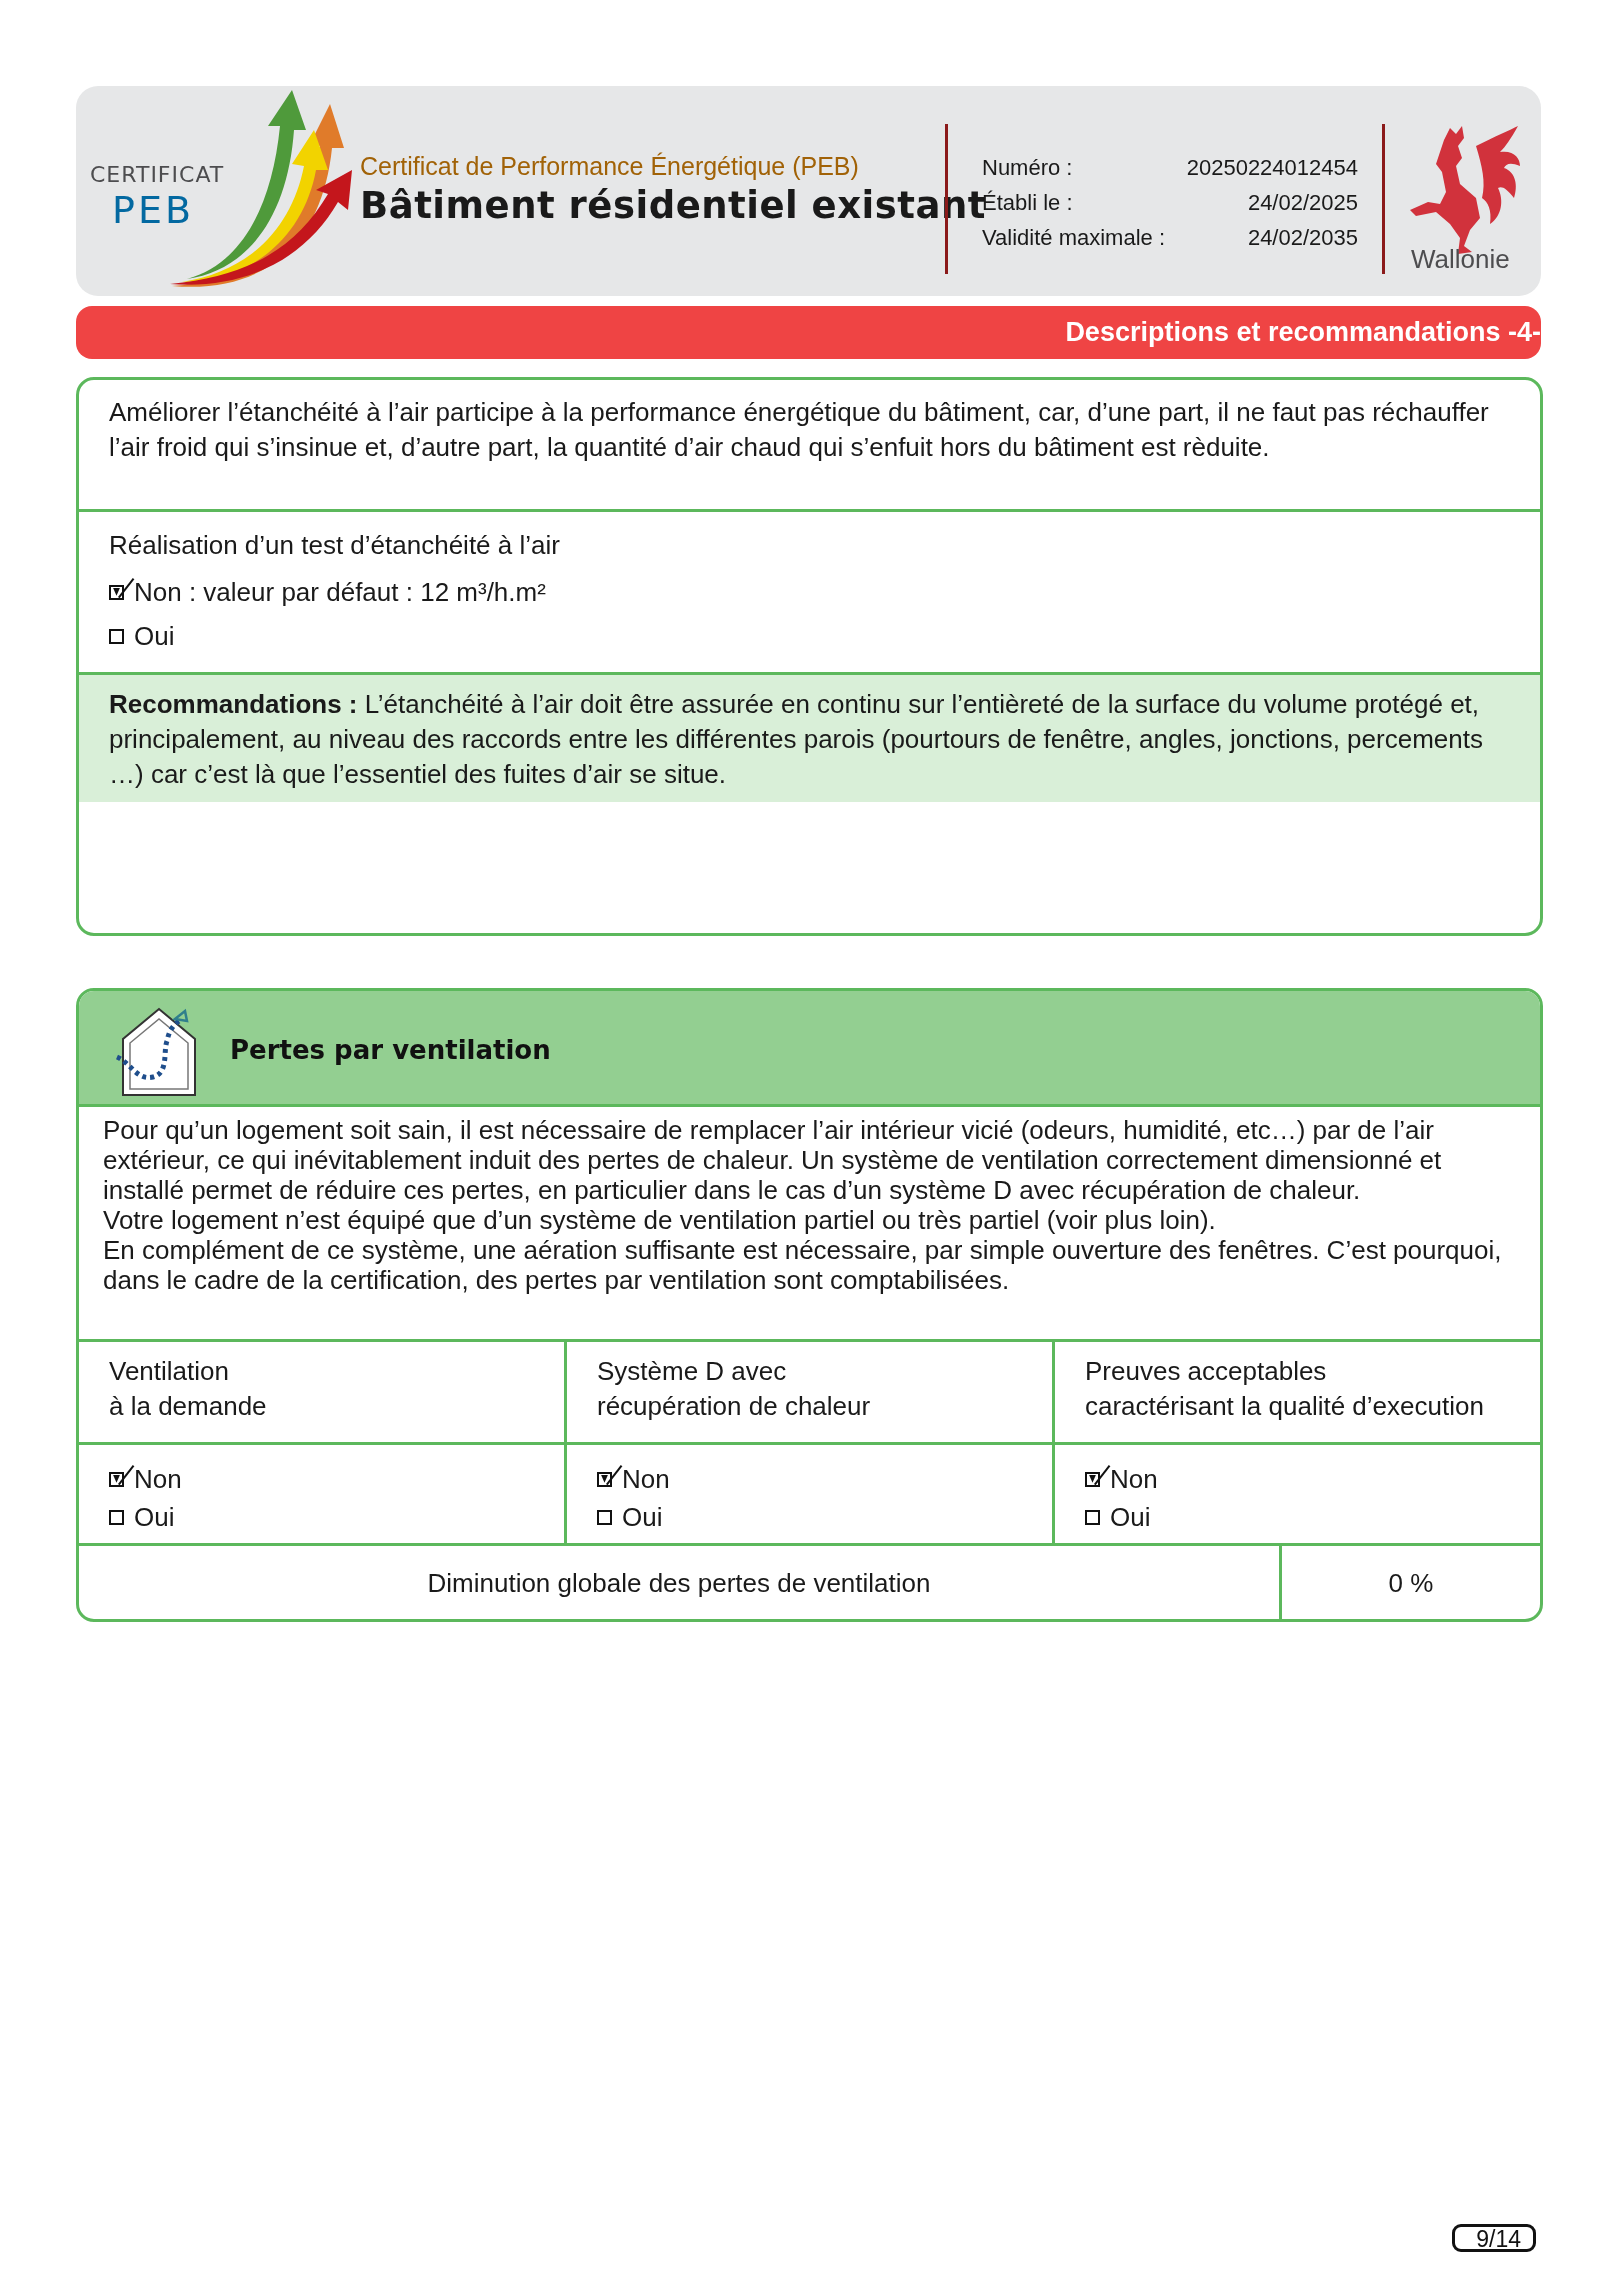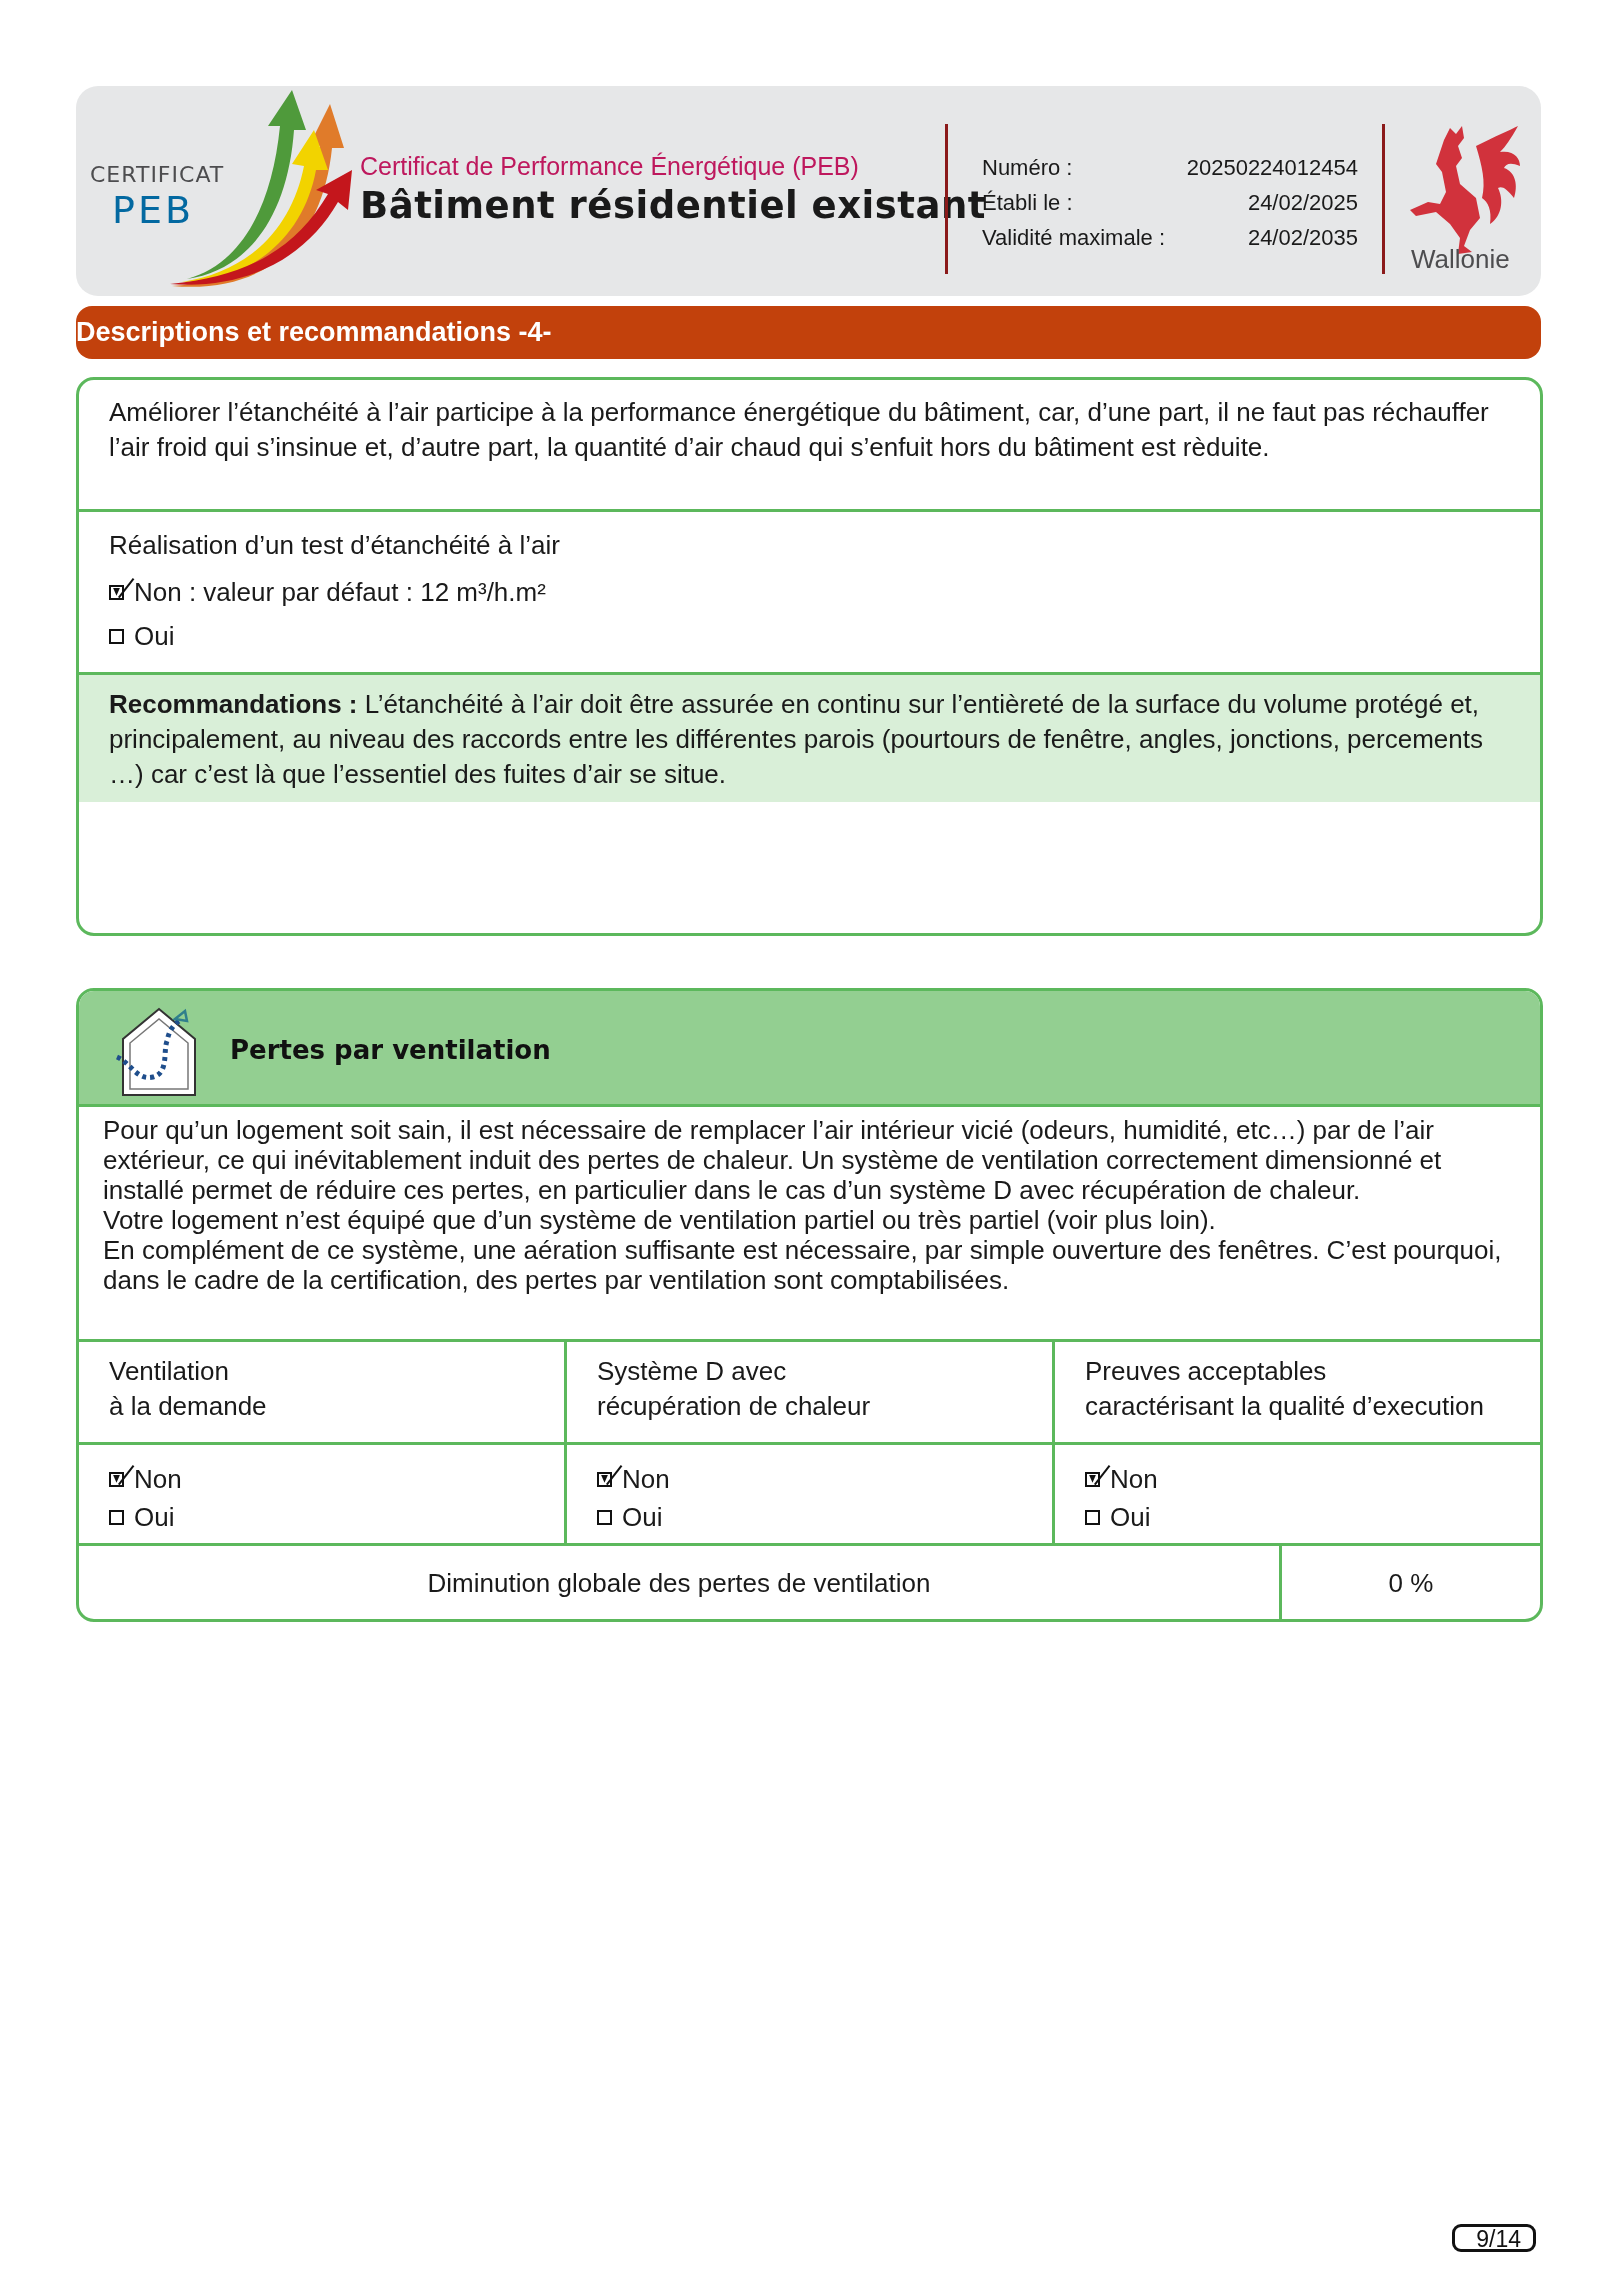--- a/index.html
+++ b/index.html
@@ -17,21 +17,21 @@
   .logo-cert {
     position: absolute; left: 8px; top: 76px; font-size: 22px; letter-spacing: 1px;
     color: #4d4d4f; font-family: "DejaVu Sans", sans-serif;
   }
   .logo-peb {
     position: absolute; left: 30px; top: 102px; font-size: 38px; letter-spacing: 3px;
     color: #0369a1; font-family: "DejaVu Sans", sans-serif;
   }
   .logo-arrows { position: absolute; left: 50px; top: 0; width: 240px; height: 210px; }
   .h-subtitle {
-    position: absolute; left: 284px; top: 66px; font-size: 25px; color: #be185d;
+    position: absolute; left: 284px; top: 66px; font-size: 25px; color: #a16207;
     font-family: "Liberation Sans", sans-serif; white-space: nowrap;
   }
   .h-title {
     position: absolute; left: 284px; top: 98px; font-size: 37px; font-weight: bold;
     color: #1a1a1a; font-family: "DejaVu Sans", sans-serif; white-space: nowrap;
     letter-spacing: 0.5px;
   }
   .h-div1 { position: absolute; left: 869px; top: 38px; width: 3px; height: 150px; background: #8b1a1a; }
   .h-div2 { position: absolute; left: 1306px; top: 38px; width: 3px; height: 150px; background: #8b1a1a; }
   .meta { position: absolute; left: 906px; top: 64px; width: 376px; font-size: 22px;
@@ -39,21 +39,21 @@
   .meta-row { display: flex; justify-content: space-between; height: 35px; line-height: 35px; }
   .wallonie { position: absolute; left: 1330px; top: 20px; width: 120px; height: 180px; }
   .wallonie-label {
     position: absolute; left: 1335px; top: 158px; font-size: 26px; color: #4d4d4f;
     font-family: "Liberation Sans", sans-serif;
   }
 
   
   .section-bar {
     position: absolute; left: 76px; top: 306px; width: 1465px; height: 53px;
-    background: #c2410c; border-radius: 16px; color: #fff; text-align: left;
+    background: #ef4444; border-radius: 16px; color: #fff; text-align: right;
     font-size: 27px; font-weight: bold; line-height: 53px;
     font-family: "Liberation Sans", sans-serif;
   }
 
   
   .panel {
     position: absolute; left: 76px; width: 1461px; border: 3px solid #5cb85c;
     border-radius: 18px; overflow: hidden; background: #fff;
   }
   .panel-head {

